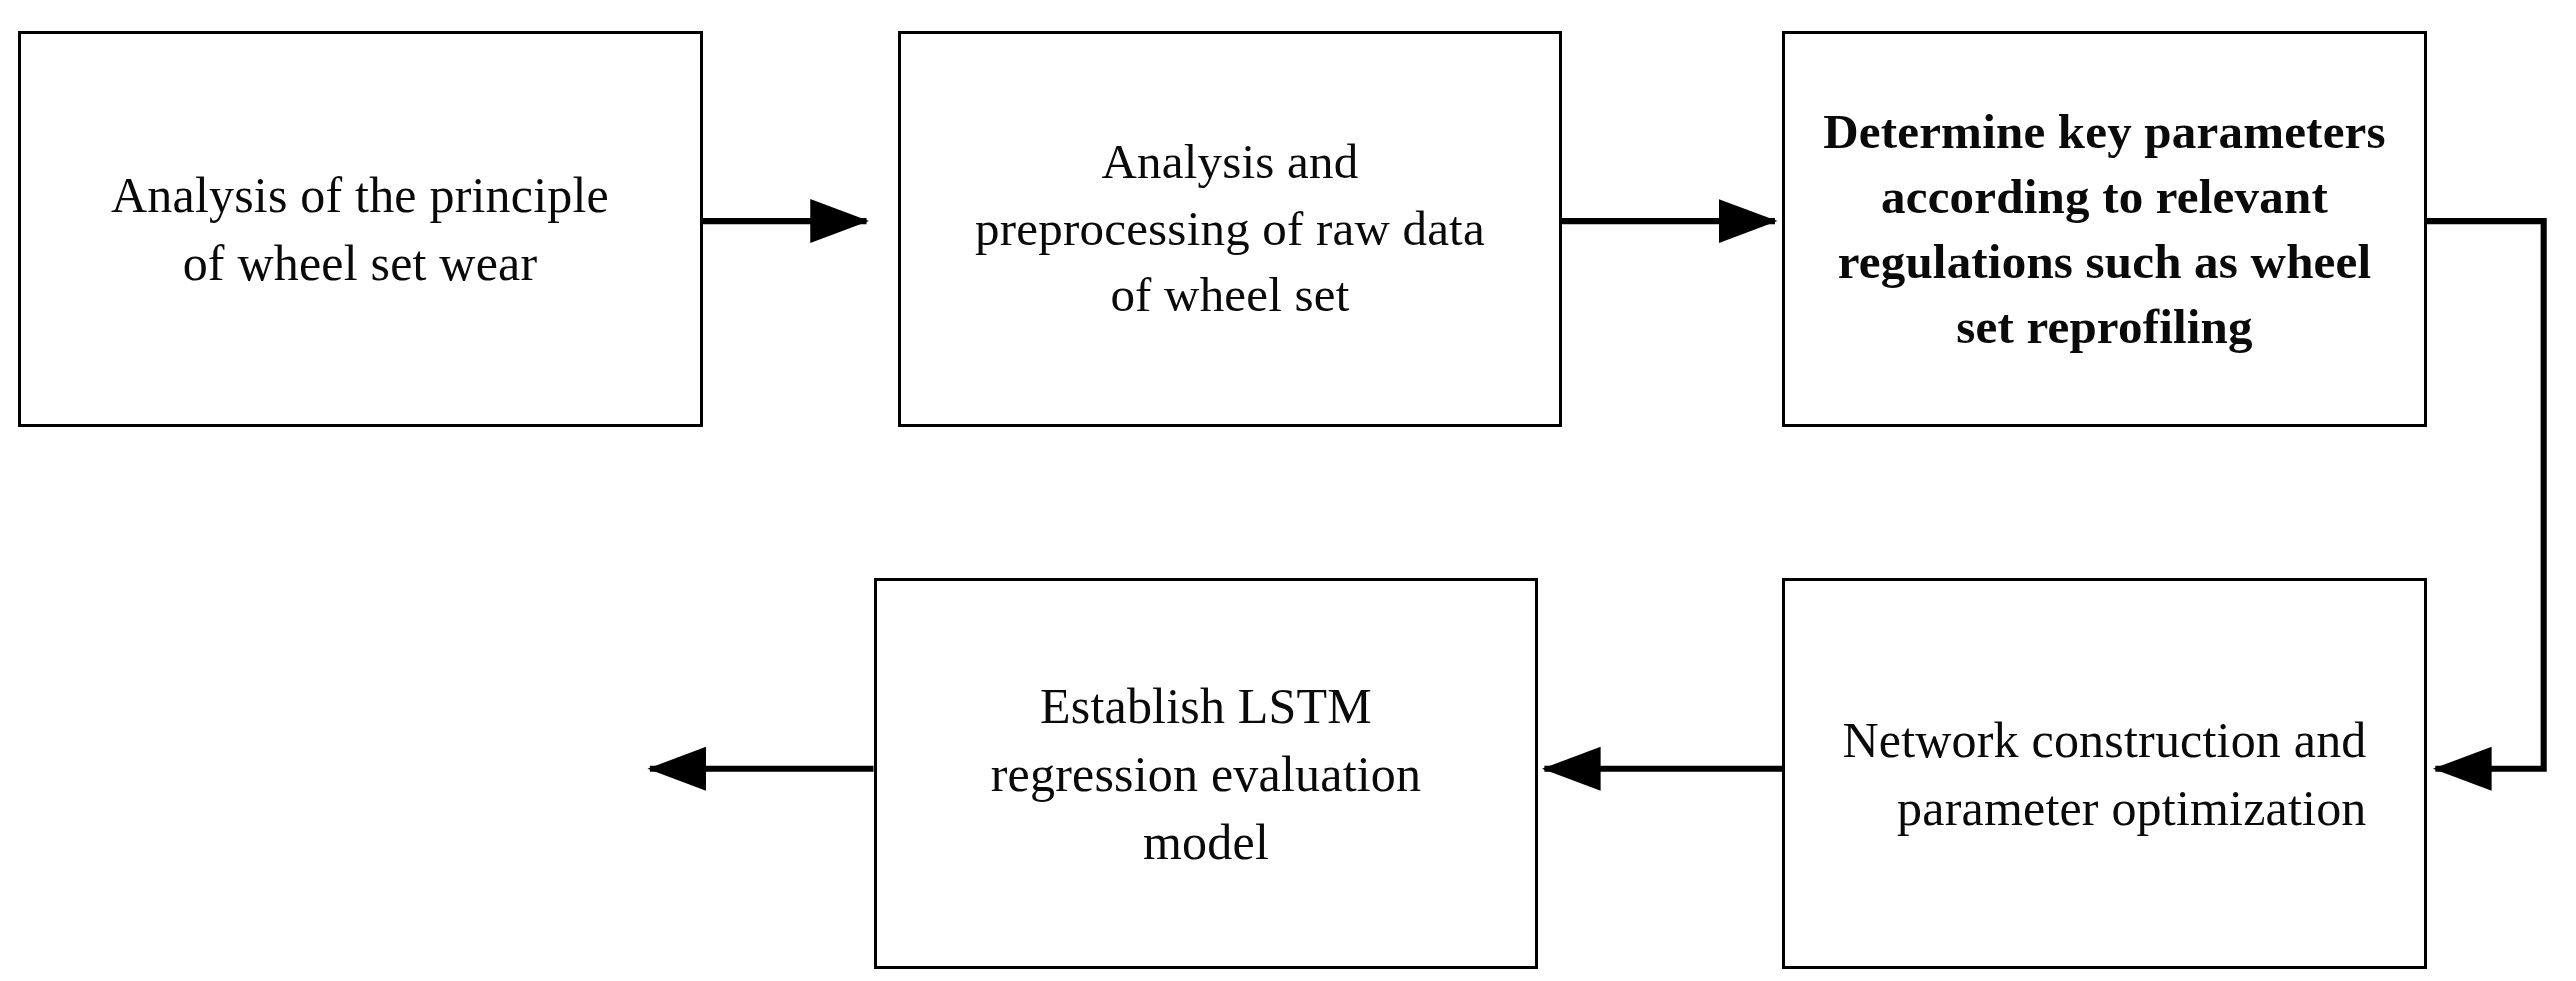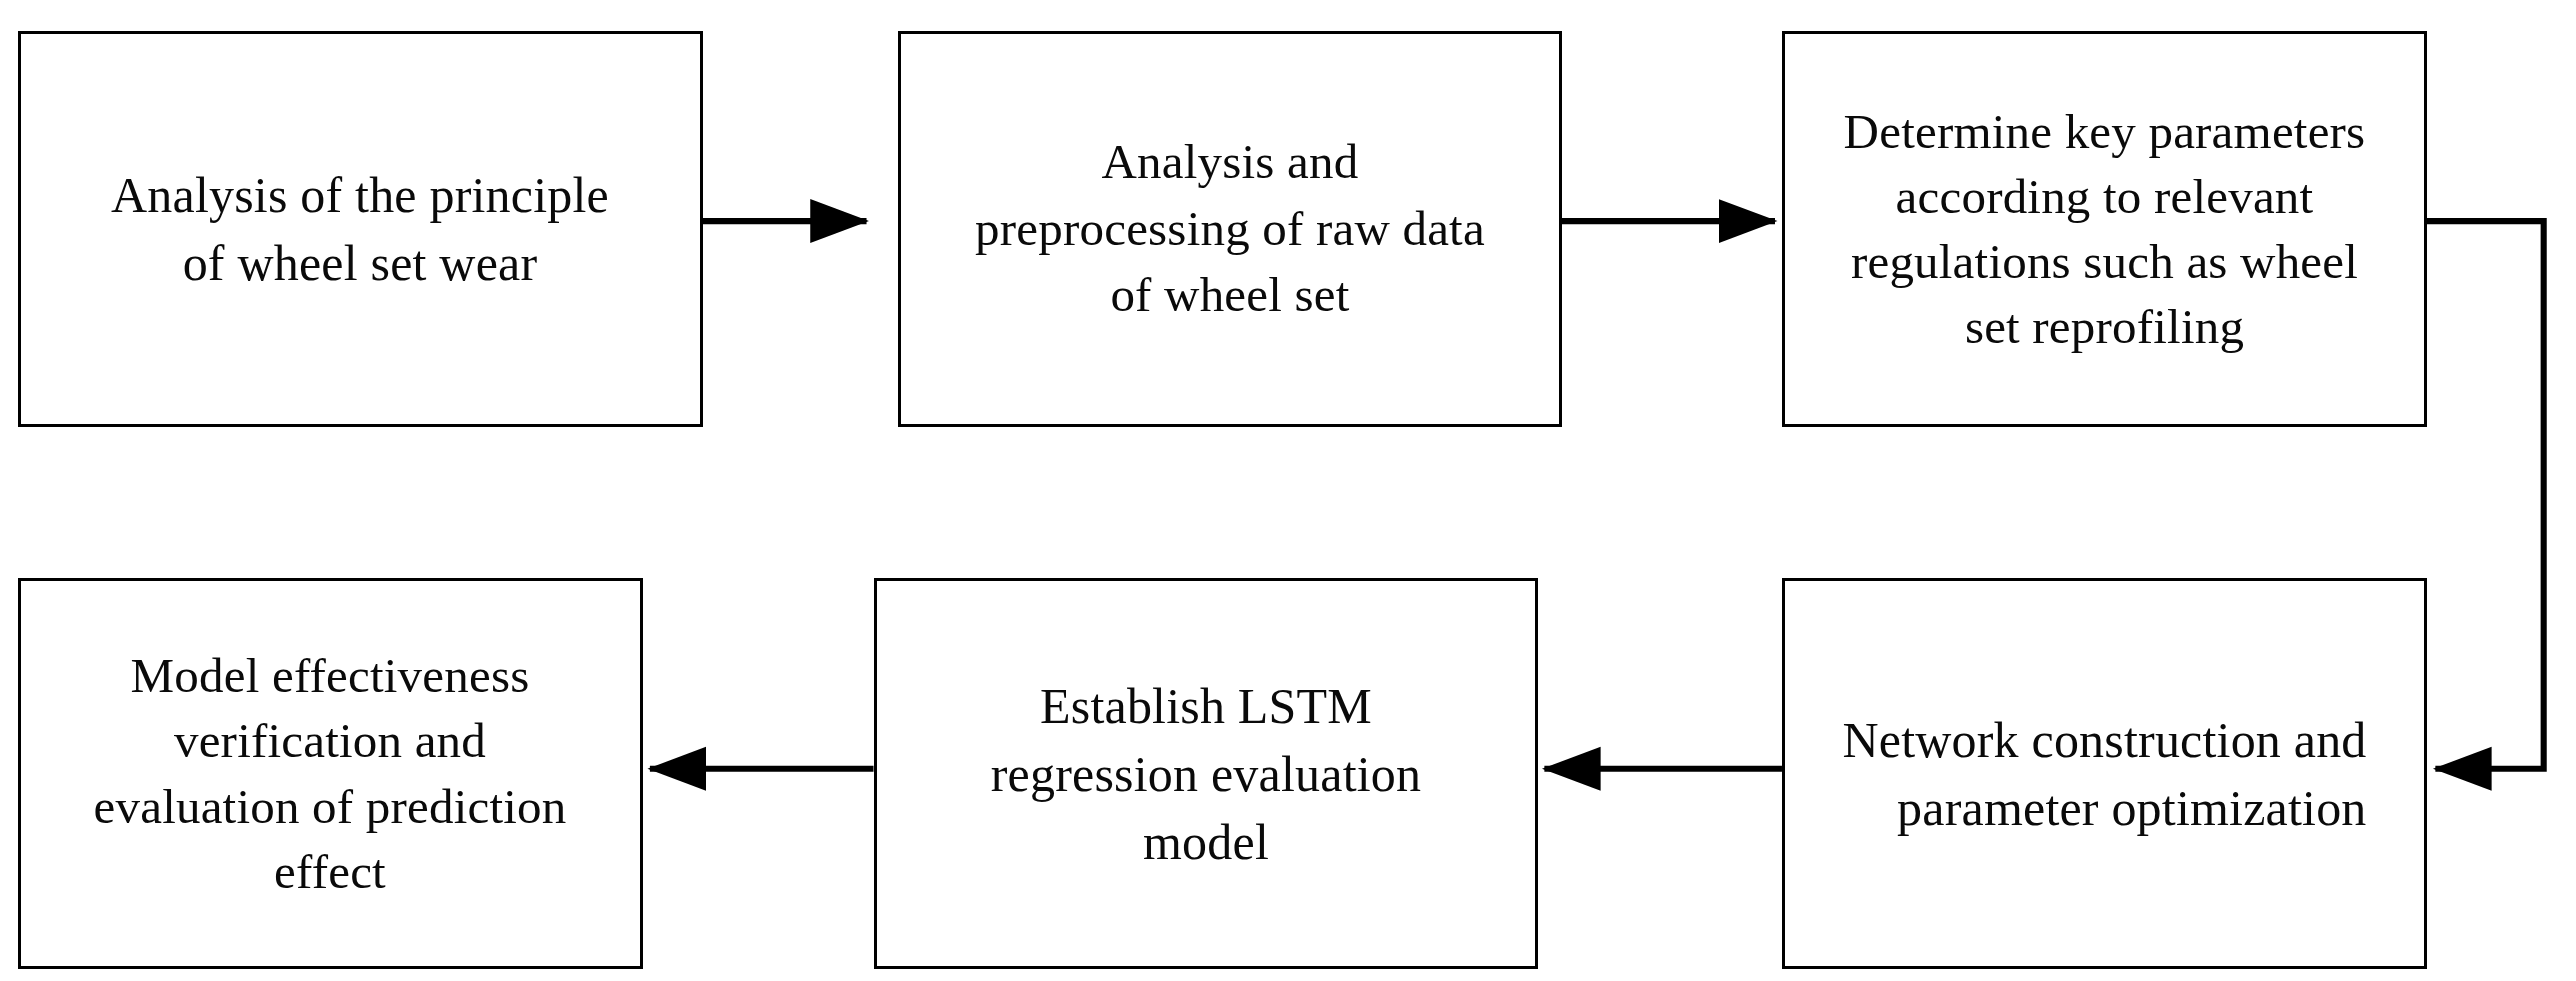--- a/index.html
+++ b/index.html
@@ -40,21 +40,21 @@
     font-size: 50px;
     line-height: 1.36;
     letter-spacing: 0.2px;
     padding: 0 23px;
     white-space: pre-line;
     font-family: "Liberation Serif", "DejaVu Serif", serif;
   }
   
   #node-1 { left: 17.5px;   top: 31px;  width: 685px; height: 396px; }
   #node-2 { left: 874px; top: 31px;  width: 664px; height: 396px; margin-left: 24px; }
-  #node-3 { left: 1782px; top: 31px;  width: 645px; height: 396px; }
+  #node-3 { left: 1782px; top: 31px;  width: 645px; height: 396px; font-weight: bold; }
   
   #node-4 { left: 17.5px;   top: 578px; width: 625px; height: 391px; }
   #node-5 { left: 874px; top: 578px; width: 664px; height: 391px; }
   #node-6 { left: 1782px; top: 578px; width: 645px; height: 391px; text-align: right; }
 
   #node-2 .node-label { font-size: 49px; }
   #node-3 .node-label { font-size: 49px; line-height: 1.33; }
   #node-4 .node-label { font-size: 49px; line-height: 1.33; }
 </style>
 </head>
@@ -94,26 +94,20 @@
 of wheel set</span>
   </div>
 
   <div class="node" id="node-3">
     <span class="node-label">Determine key parameters
 according to relevant
 regulations such as wheel
 set reprofiling</span>
   </div>
 
-  <div class="node" id="node-4">
-    <span class="node-label">Model effectiveness
-verification and
-evaluation of prediction
-effect</span>
-  </div>
 
   <div class="node" id="node-5">
     <span class="node-label">Establish LSTM
 regression evaluation
 model</span>
   </div>
 
   <div class="node" id="node-6">
     <span class="node-label">Network construction and
 parameter optimization</span>

